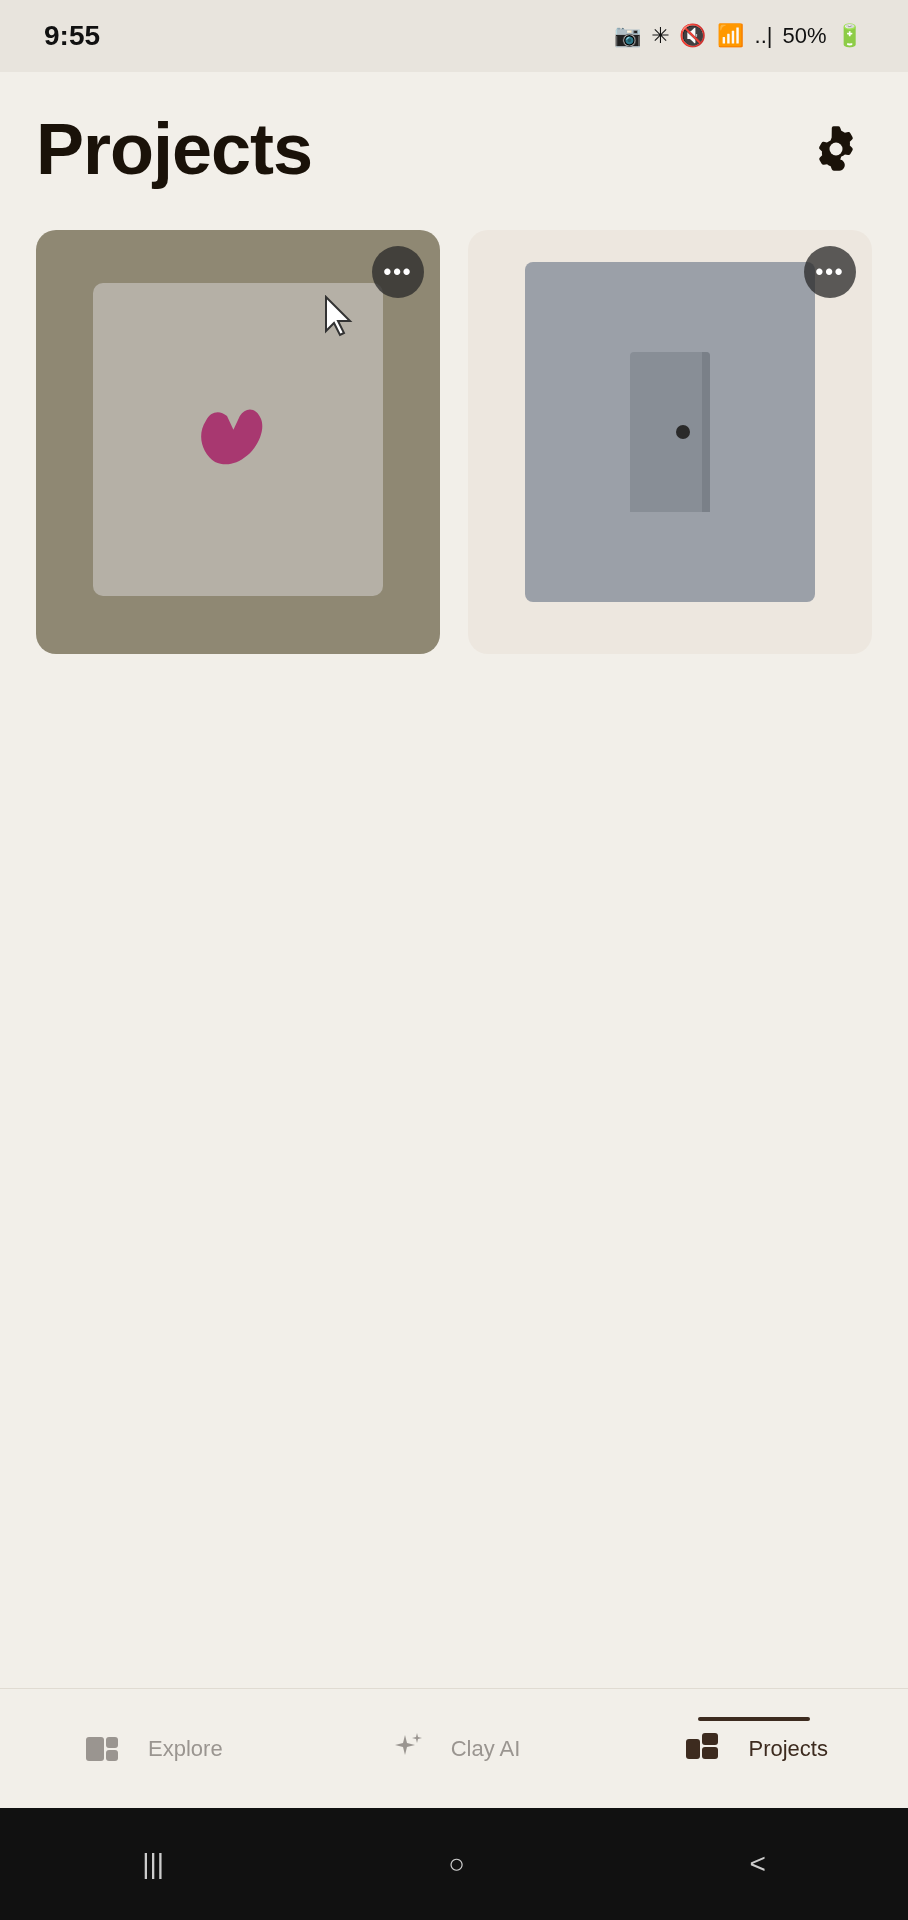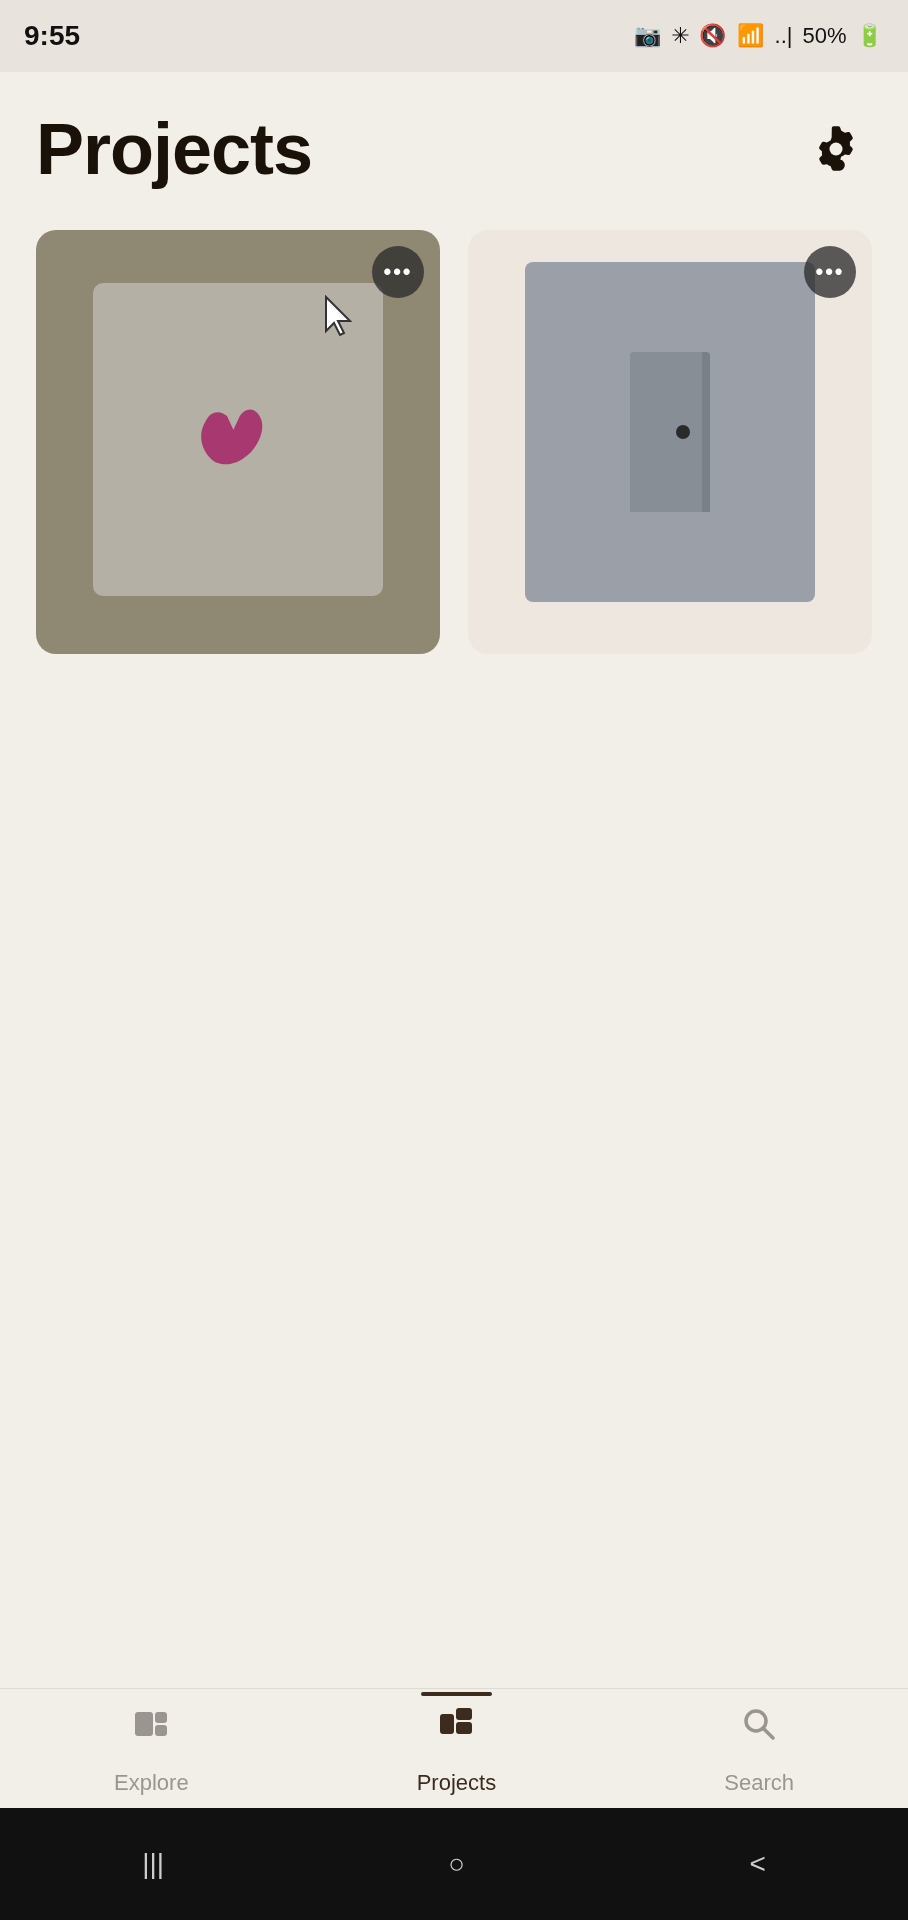--- a/index.html
+++ b/index.html
@@ -15,21 +15,21 @@
     }
 
     
     .status-bar {
       width: 100%;
       height: 72px;
       background-color: #e8e4dd;
       display: flex;
       align-items: center;
       justify-content: space-between;
-      padding: 0 24px;
+      padding: 0 44px;
     }
     .status-time {
       font-size: 28px;
       font-weight: 600;
       color: #111;
     }
     .status-icons {
       display: flex;
       align-items: center;
       gap: 10px;
@@ -208,21 +208,21 @@
       height: 120px;
       background-color: #f2efe9;
       display: flex;
       align-items: center;
       justify-content: space-around;
       border-top: 1px solid #e0dbd2;
     }
 
     .nav-item {
       display: flex;
-      flex-direction: column;
+      flex-direction: row;
       align-items: center;
       gap: 24px;
       cursor: pointer;
       padding: 8px 20px;
       position: relative;
     }
 
     .nav-item.active .nav-label {
       color: #3d2b1f;
     }
@@ -342,41 +342,41 @@
     <div class="nav-icon">
       <svg width="40" height="40" viewBox="0 0 40 40" fill="none" xmlns="http://www.w3.org/2000/svg">
         <rect x="4" y="8" width="18" height="24" rx="3" fill="#9a9590"></rect>
         <rect x="24" y="8" width="12" height="11" rx="3" fill="#9a9590"></rect>
         <rect x="24" y="21" width="12" height="11" rx="3" fill="#9a9590"></rect>
       </svg>
     </div>
     <span class="nav-label">Explore</span>
   </div>
 
+  <div class="nav-item">
+    <div class="nav-icon">
+      <svg width="40" height="40" viewBox="0 0 40 40" fill="none" xmlns="http://www.w3.org/2000/svg">
+        <path d="M20 6 L22 14 L30 16 L22 18 L20 26 L18 18 L10 16 L18 14 Z" fill="#9a9590"></path>
+        <path d="M32 4 L33 8 L37 9 L33 10 L32 14 L31 10 L27 9 L31 8 Z" fill="#9a9590"></path>
+      </svg>
+    </div>
+    <span class="nav-label">Clay AI</span>
+  </div>
 
   <div class="nav-item active">
     <div class="nav-icon">
       <svg width="40" height="40" viewBox="0 0 40 40" fill="none" xmlns="http://www.w3.org/2000/svg">
         <rect x="4" y="10" width="14" height="20" rx="3" fill="#3d2b1f"></rect>
         <rect x="20" y="4" width="16" height="12" rx="3" fill="#3d2b1f"></rect>
         <rect x="20" y="18" width="16" height="12" rx="3" fill="#3d2b1f"></rect>
       </svg>
     </div>
     <span class="nav-label" style="color:#3d2b1f;">Projects</span>
   </div>
 
-  <div class="nav-item">
-    <div class="nav-icon">
-      <svg width="40" height="40" viewBox="0 0 40 40" fill="none" xmlns="http://www.w3.org/2000/svg">
-        <circle cx="17" cy="17" r="10" stroke="#9a9590" stroke-width="3.5" fill="none"></circle>
-        <line x1="24" y1="24" x2="34" y2="34" stroke="#9a9590" stroke-width="3.5" stroke-linecap="round"></line>
-      </svg>
-    </div>
-    <span class="nav-label">Search</span>
-  </div>
 
 </div>
 
 <div class="system-nav">
   <span class="sys-btn">|||</span>
   <span class="sys-btn">○</span>
   <span class="sys-btn">&lt;</span>
 </div>
 
 </body></html>

